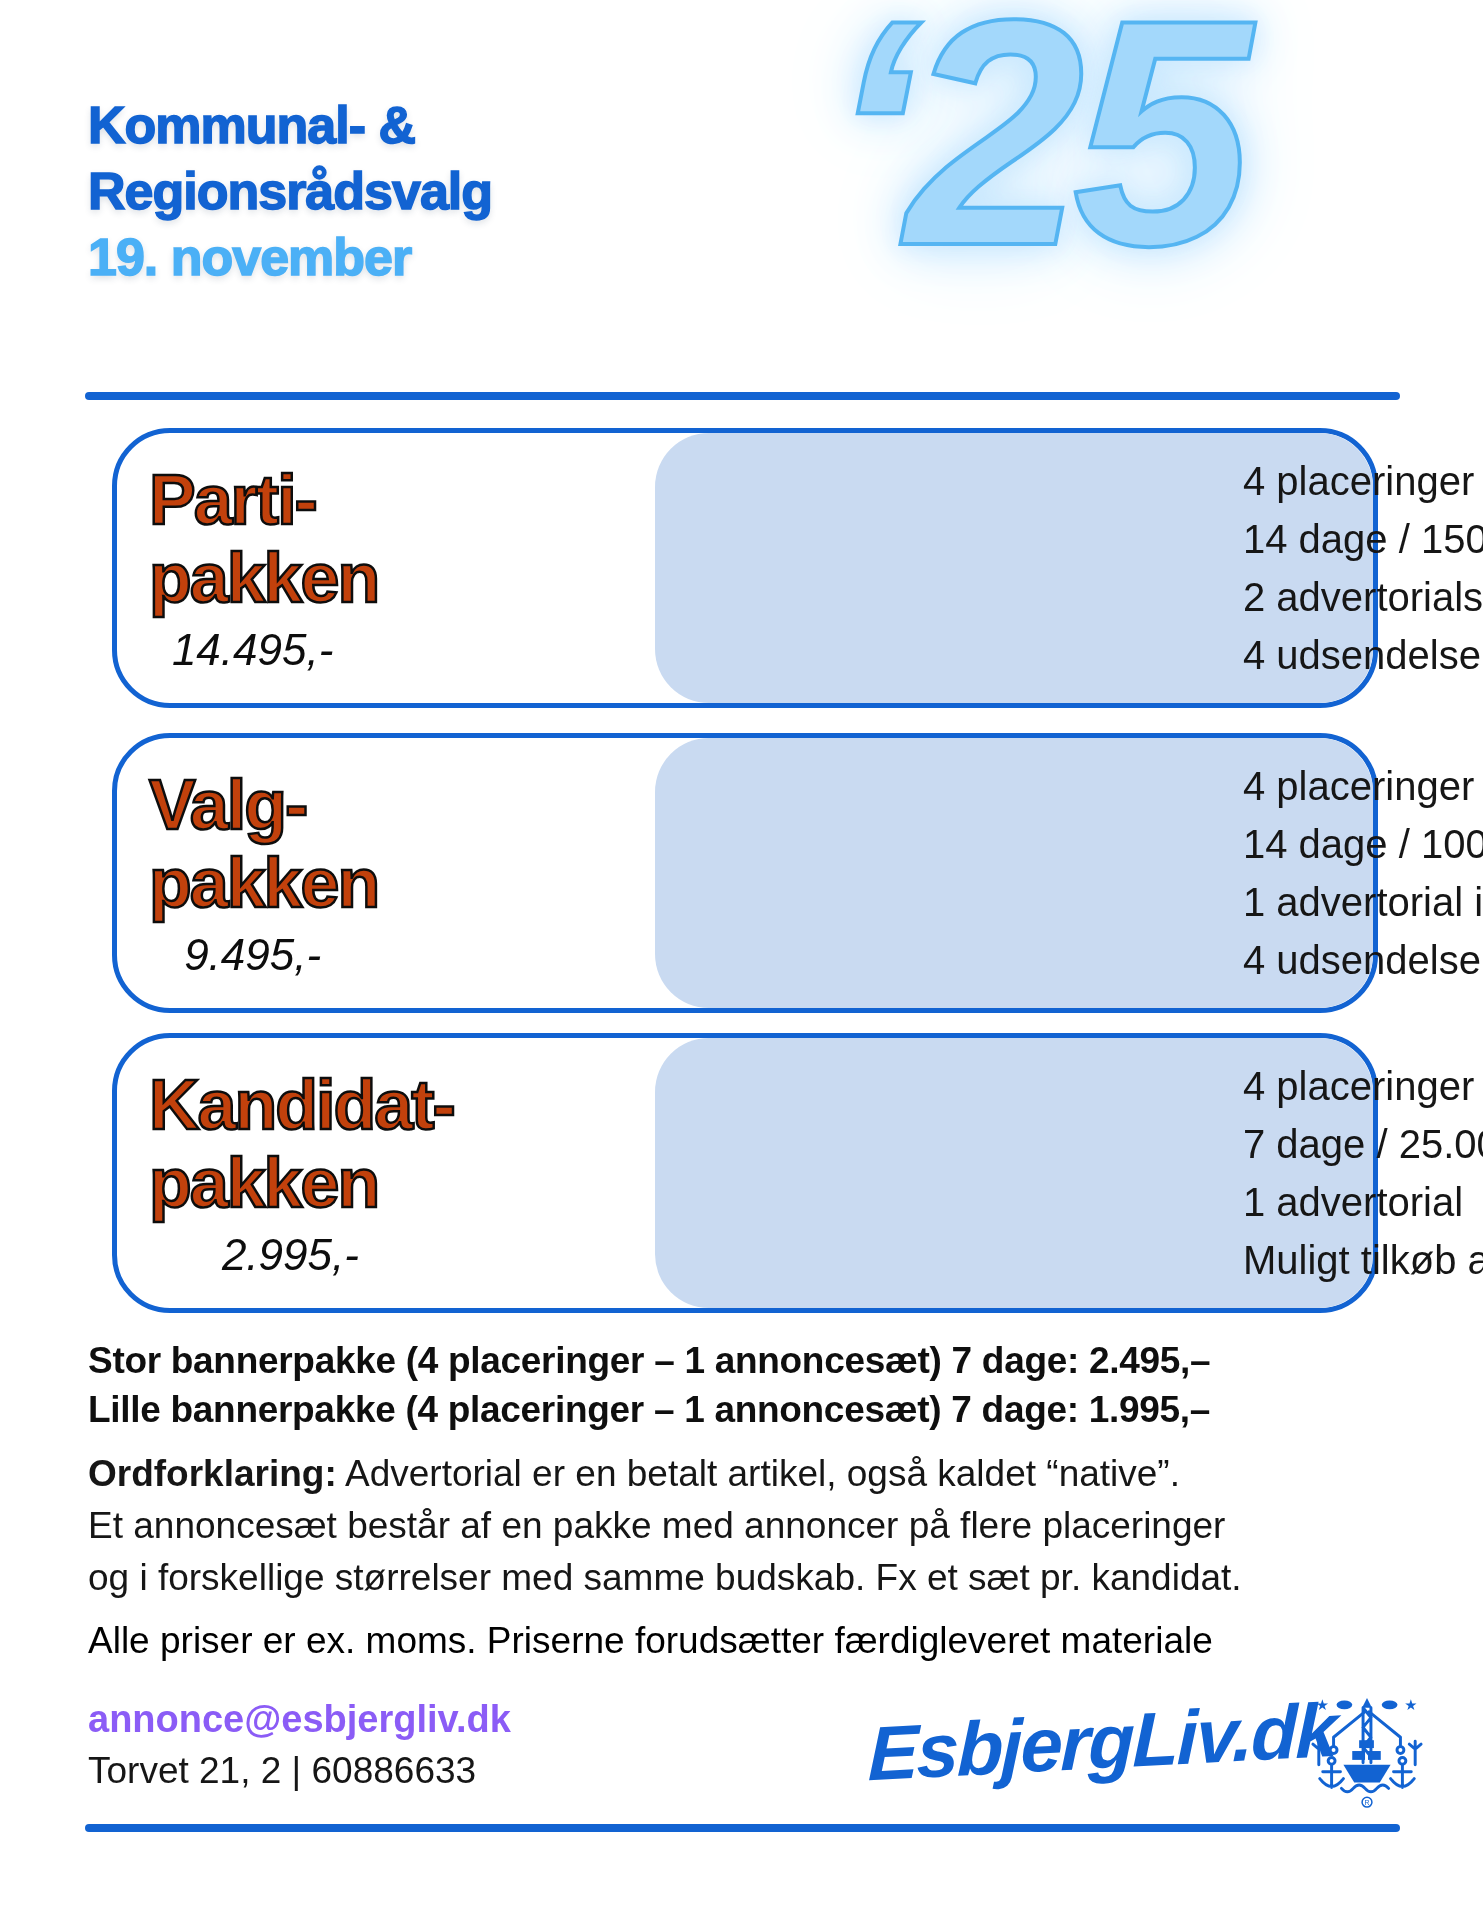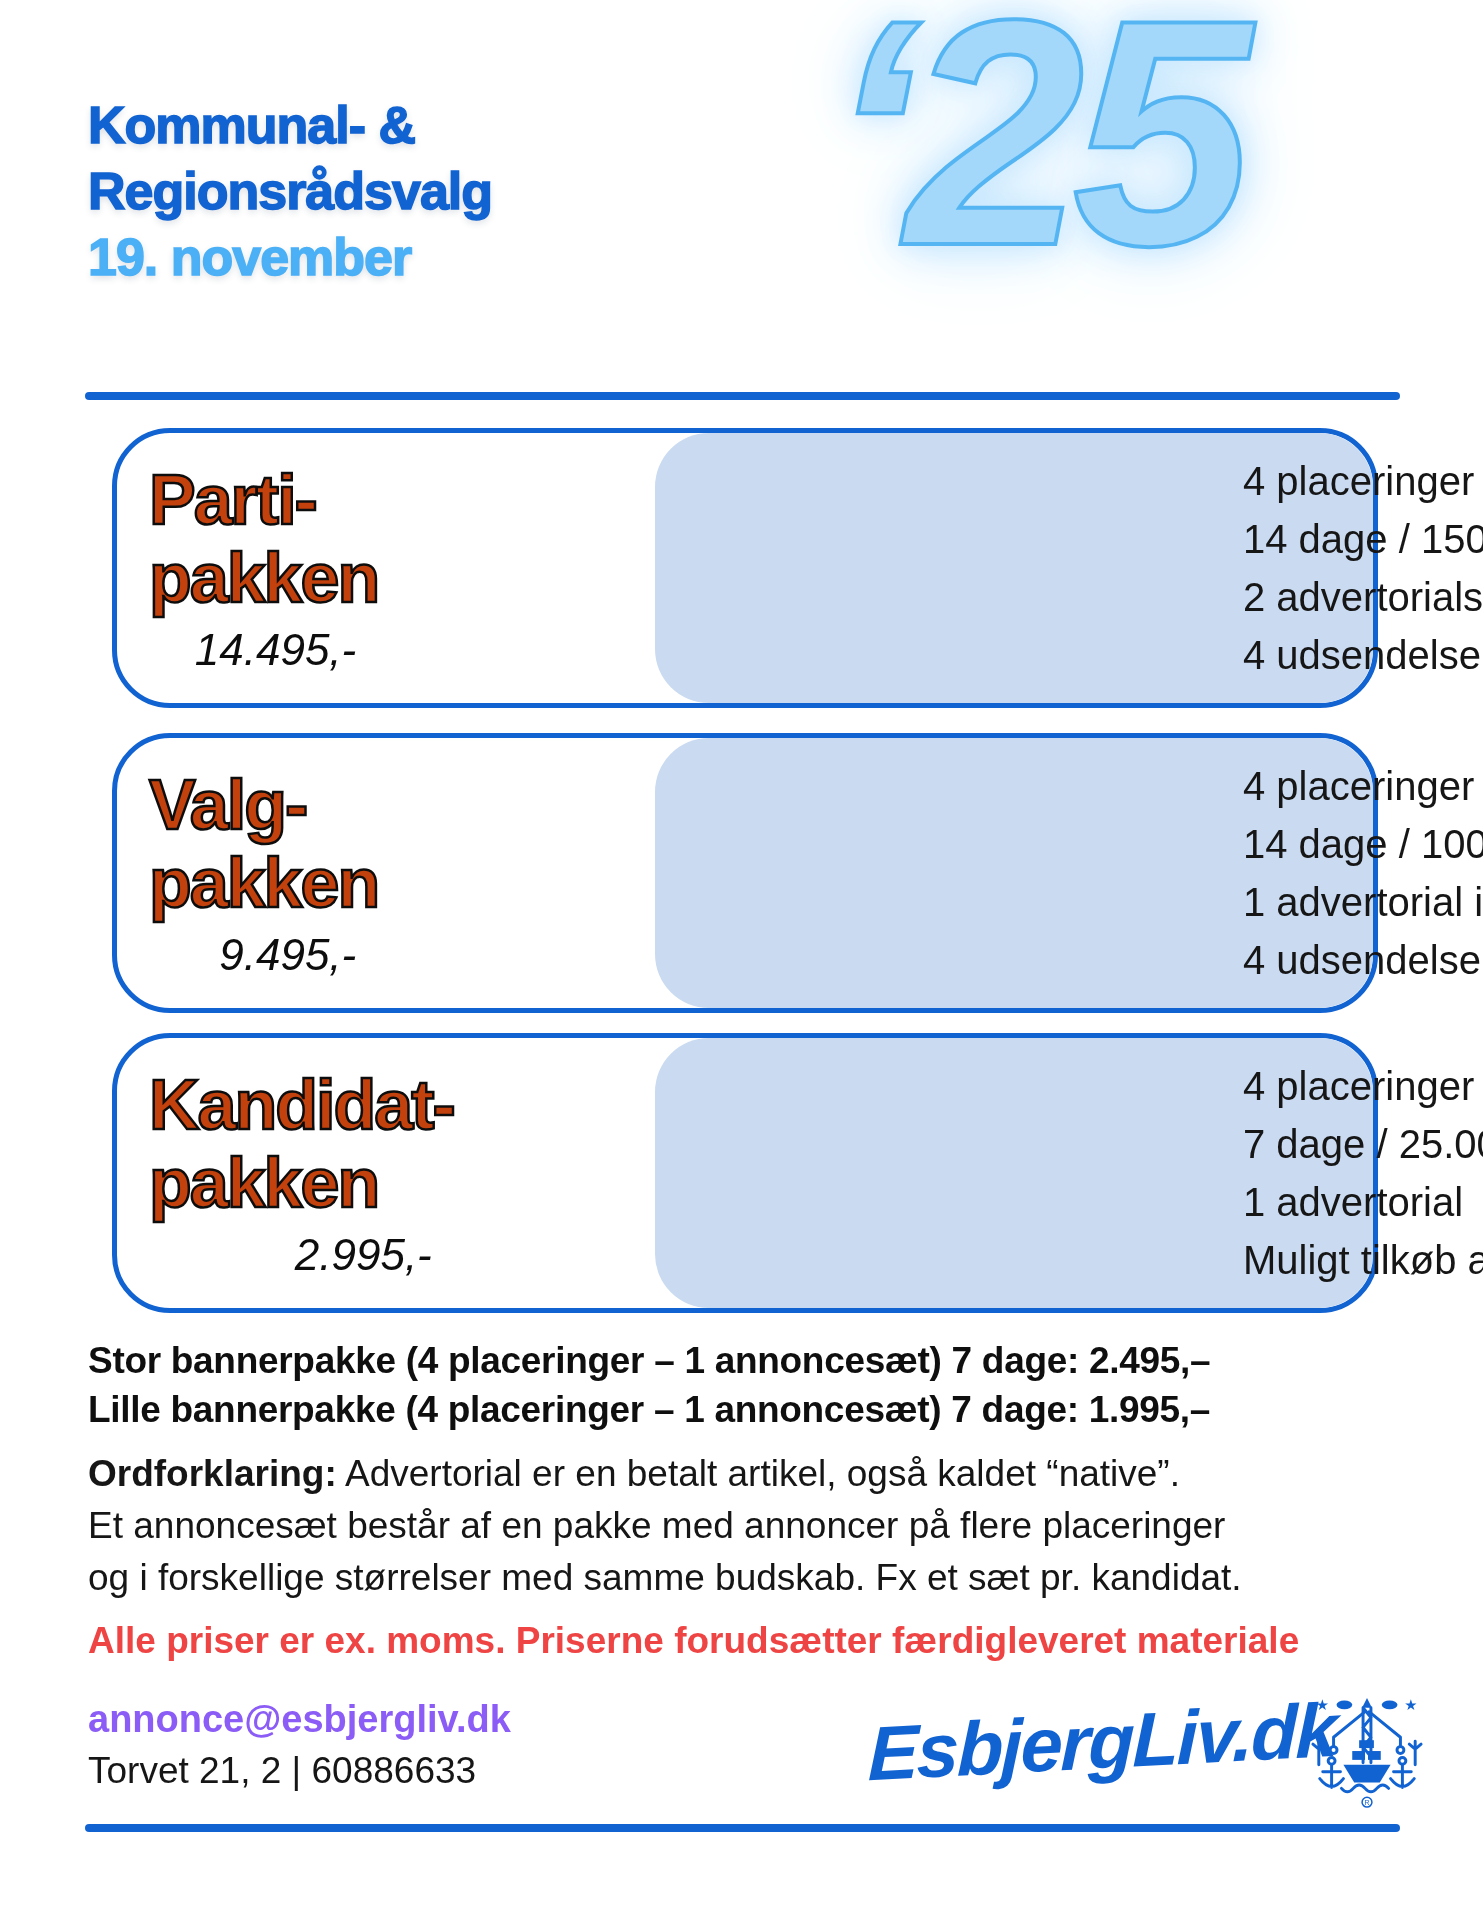--- a/index.html
+++ b/index.html
@@ -36,40 +36,40 @@
   }
   .name-block{
     position:absolute; left:32px; top:50%; transform:translateY(-50%);
     width:max-content; max-width:495px;
   }
   .pkg-name{
     font-size:70px; line-height:78px; font-weight:700; letter-spacing:-2px;
     color:#c2410c; -webkit-text-stroke:2.5px #0d0d0d;
   }
   .pkg-price{
-    margin-top:8px; text-align:right; padding-right:22px;
+    margin-top:8px; text-align:center; padding-right:22px;
     font-size:44px; font-style:italic; font-weight:400; color:#0d0d0d;
   }
   .features{
     position:absolute; left:588px; top:50%; transform:translateY(-50%);
     font-size:40px; line-height:58px; color:#161616; white-space:nowrap;
   }
   
   .banner-offers{
     position:absolute; left:88px; top:1336px;
     font-size:37px; font-weight:700; line-height:49px; color:#0f0f0f; letter-spacing:-0.3px;
   }
   .glossary{
     position:absolute; left:88px; top:1448px;
     font-size:37px; line-height:52px; color:#161616;
   }
   .glossary b{ font-weight:700; }
   .price-note{
     position:absolute; left:88px; top:1620px;
-    font-size:37px; color:#ef4444;font-weight:bold;
+    font-size:37px; color:#000000;
   }
   .contact{ position:absolute; left:88px; top:1694px; font-size:38px; line-height:51px; }
   .contact .email{ font-weight:700; color:#8b5cf6; }
   .contact .addr{ font-weight:400; font-size:37px; color:#161616; }
   .logo-script{
     position:absolute; left:868px; top:1698px;
     font-size:76px; font-weight:700; font-style:italic; letter-spacing:-2px;
     color:#1263d2; transform:rotate(-3deg) skewX(-4deg);
   }
   .emblem{ position:absolute; left:1308px; top:1694px; }

